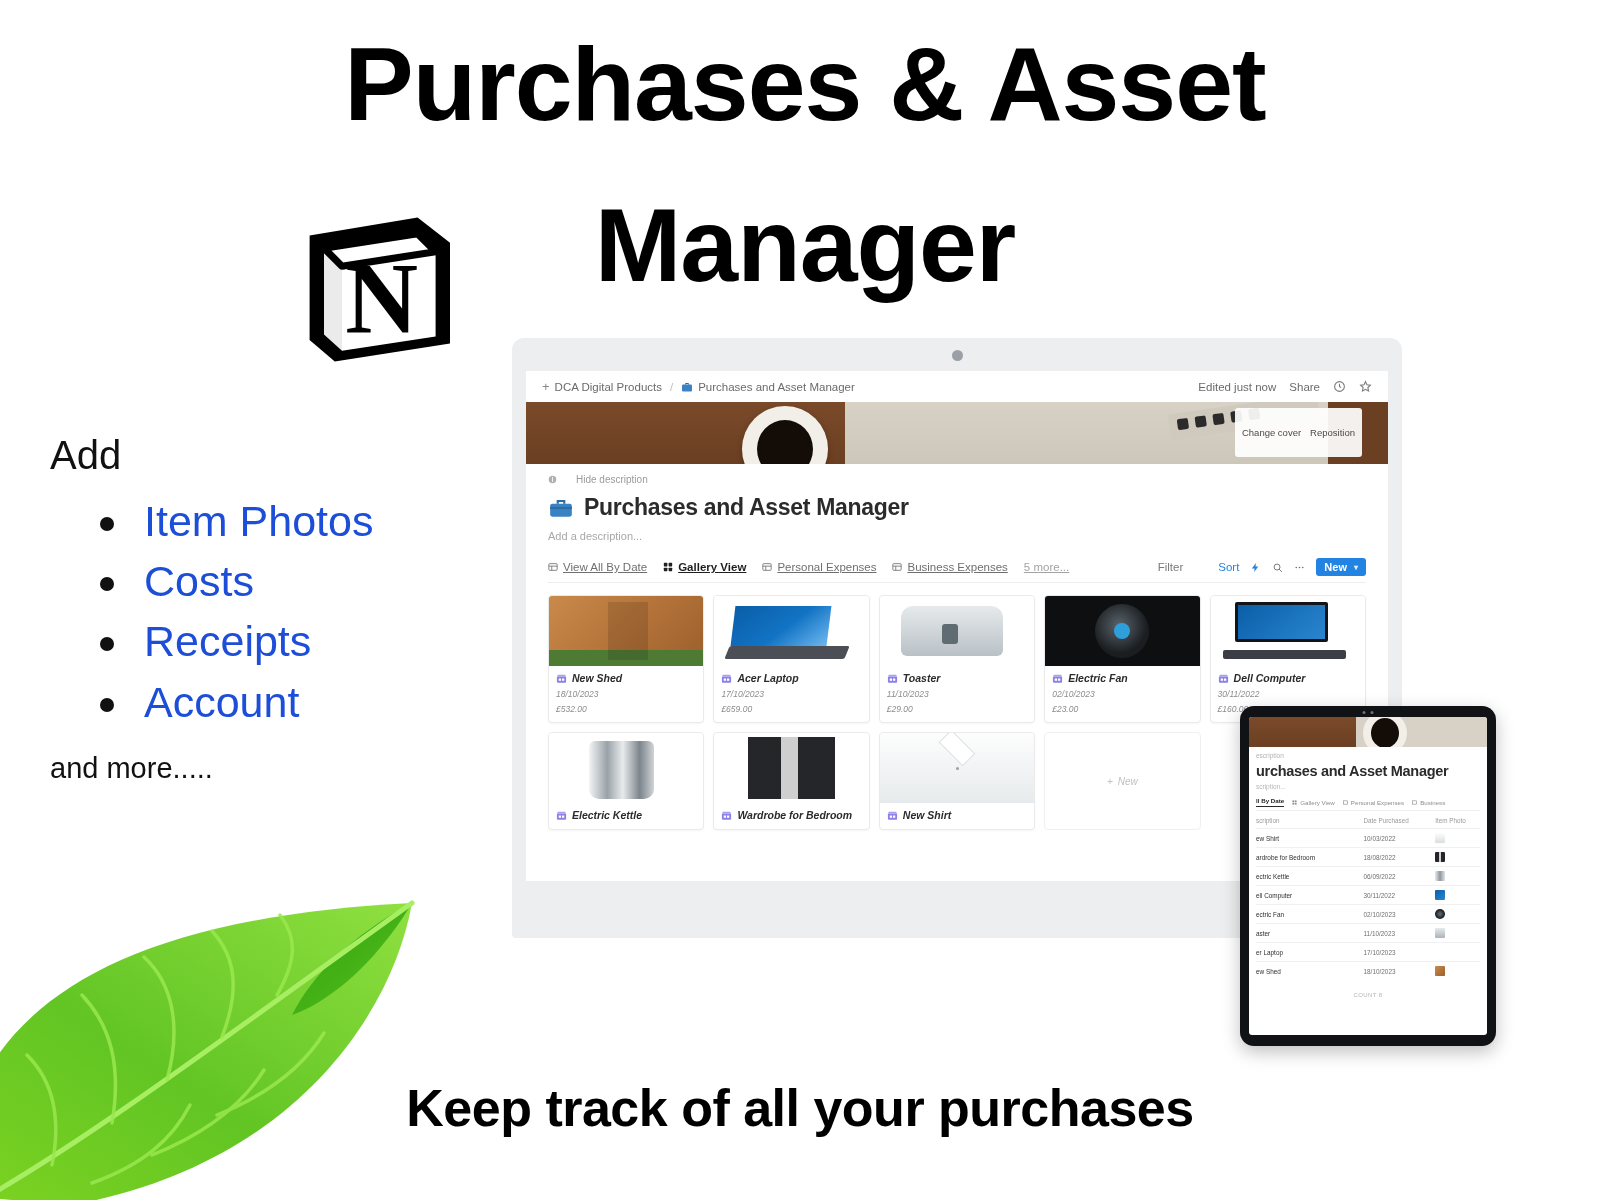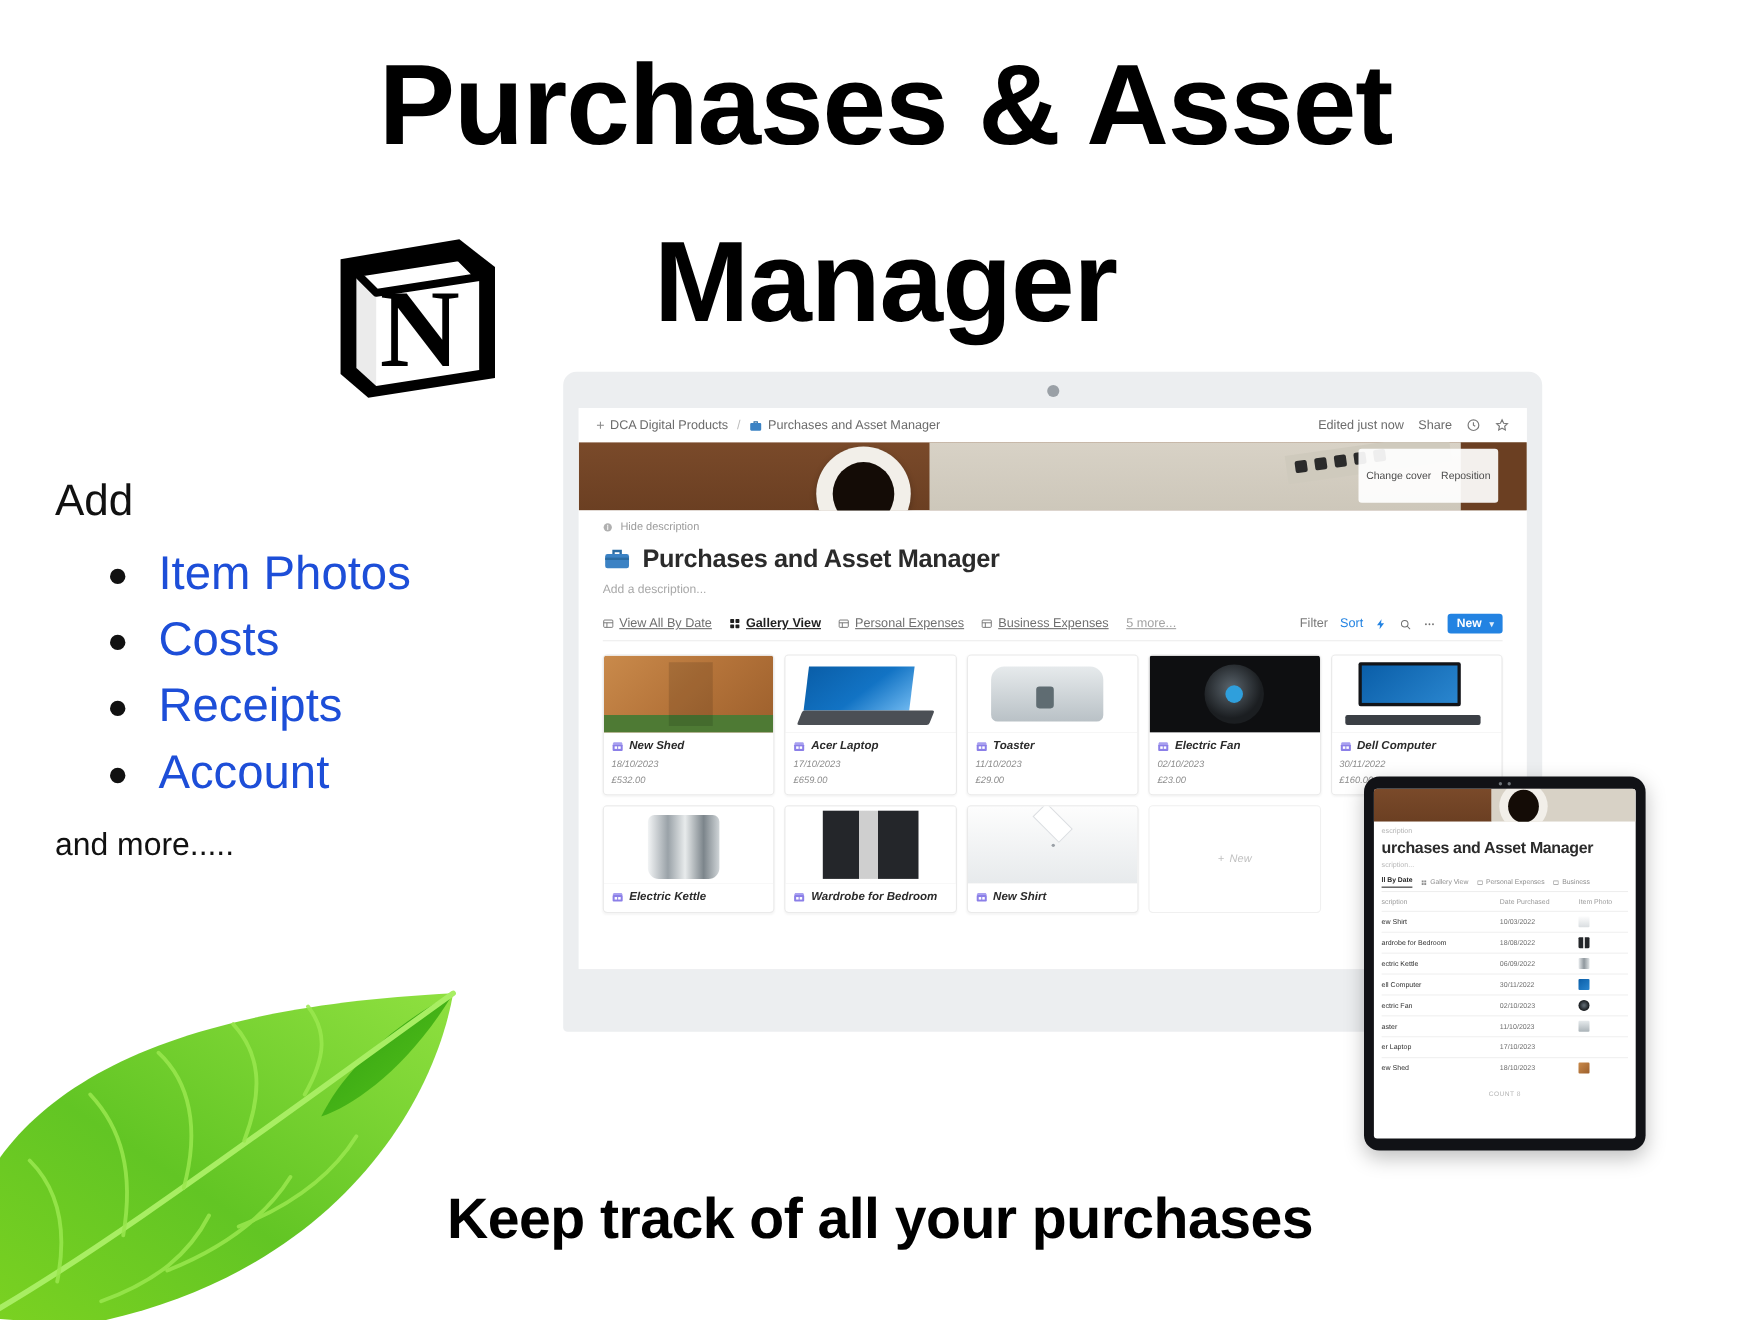--- a/index.html
+++ b/index.html
@@ -7,21 +7,21 @@
   body {
     font-family: "Liberation Sans", sans-serif;
     background: #ffffff;
     position: relative;
     overflow: hidden;
   }
 
   
   .hero-title {
     position: absolute;
-    left: 290px; top: 16px; width: 1030px;
+    left: 290px; top: 4px; width: 1030px;
     text-align: center;
     font-size: 104px;
     line-height: 1.55;
     font-weight: 700;
     letter-spacing: -1px;
     color: #000;
   }
   .hero-title .line2 { display: block; }
 
   
@@ -101,39 +101,39 @@
   .cover-key { position: absolute; top: 6px; width: 11px; height: 11px; background: #2b2b2b; border-radius: 2px; }
   .cover-btns {
     position: absolute; right: 26px; bottom: 7px;
     background: rgba(255,255,255,.92); border-radius: 3px;
     padding: 19px 7px; display: flex; gap: 9px;
     font-size: 9.5px; color: #4a4a4a;
   }
 
   .nb-body { padding: 10px 22px 0 22px; }
   .nb-hide {
-    font-size: 10px; color: #9b9b9b; display: flex; align-items: center; gap: 7px;
+    font-size: 10px; color: #9b9b9b; display: flex; align-items: center; gap: 19px;
     margin-bottom: 9px;
   }
   .nb-title-row { display: flex; align-items: center; gap: 10px; }
   .nb-title-ico { width: 26px; height: 26px; }
   .nb-title { font-size: 23px; font-weight: 700; color: #2b2b2b; letter-spacing: -.3px; }
   .nb-desc { font-size: 11px; color: #a8a8a8; margin-top: 9px; }
 
   .nb-tabs {
     display: flex; align-items: center; gap: 16px;
     margin-top: 16px; padding-bottom: 6px;
     border-bottom: 1px solid #ededed;
     font-size: 11.5px; color: #6f6f6f;
   }
   .nb-tab { display: flex; align-items: center; gap: 5px; white-space: nowrap; text-decoration: underline; }
   .nb-tab.active { color: #1f1f1f; font-weight: 700; }
   .nb-tabs .tools { margin-left: auto; display: flex; align-items: center; gap: 11px; }
   .tool-filter { color: #7a7a7a; margin-left: 24px; }
-  .tool-sort { color: #2383e2; }
+  .tool-sort { color: #2383e2; margin-left: 24px; }
   .nb-new {
     background: #2383e2; color: #fff; font-weight: 700;
     border-radius: 3px; padding: 3px 8px; display: flex; align-items: center; gap: 7px;
     font-size: 11px;
   }
   .nb-new .chev { opacity: .85; font-size: 8px; }
 
   .nb-grid {
     display: grid; grid-template-columns: repeat(5, 1fr); gap: 9px;
     margin-top: 12px;

